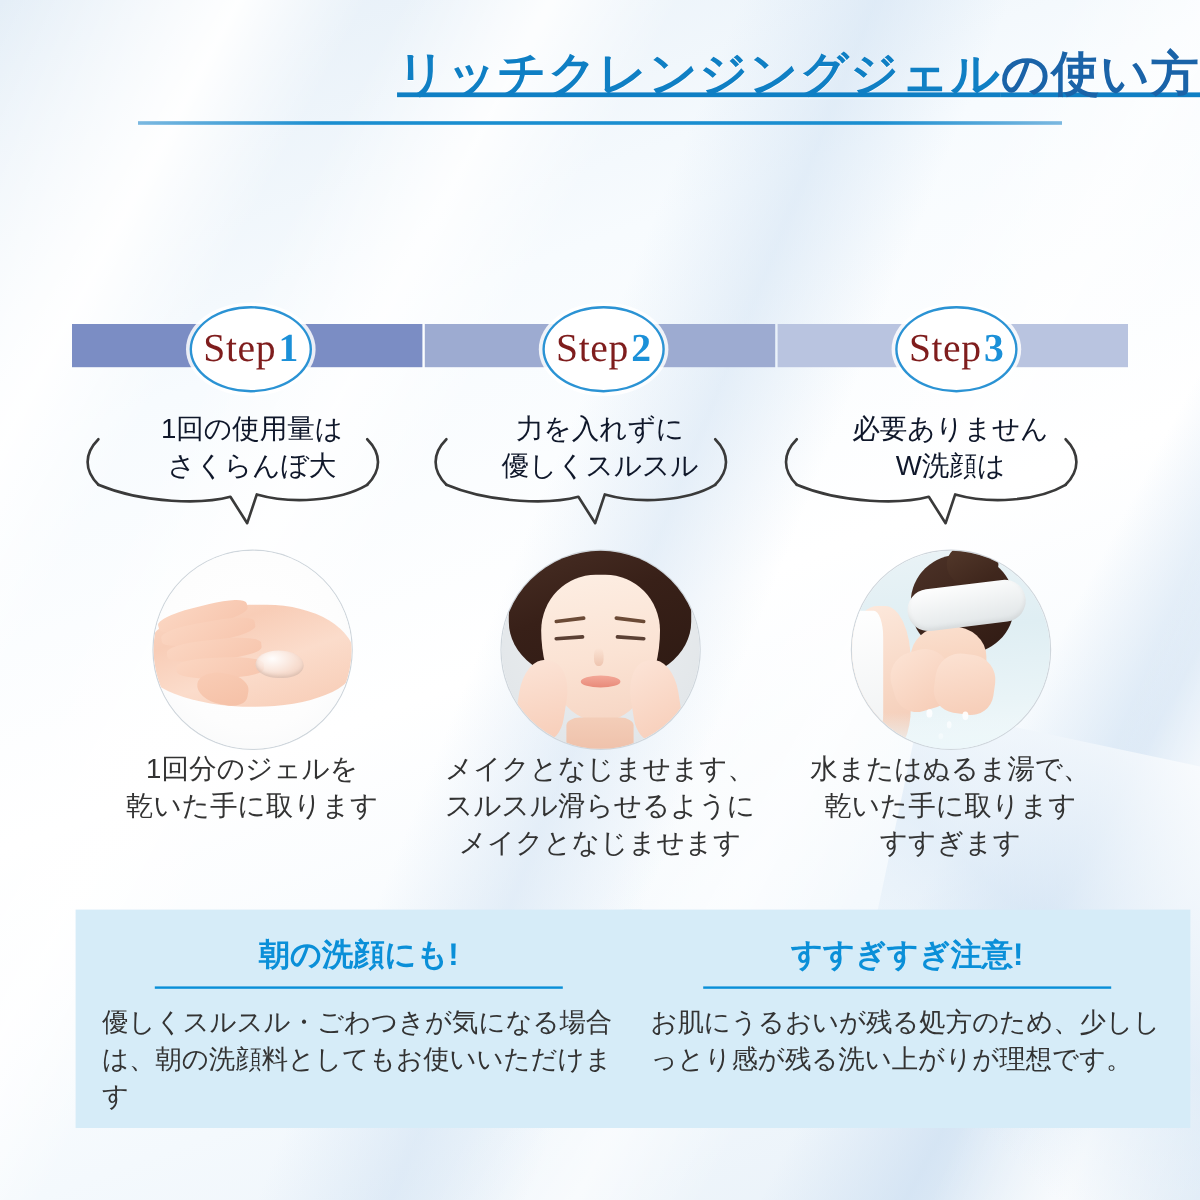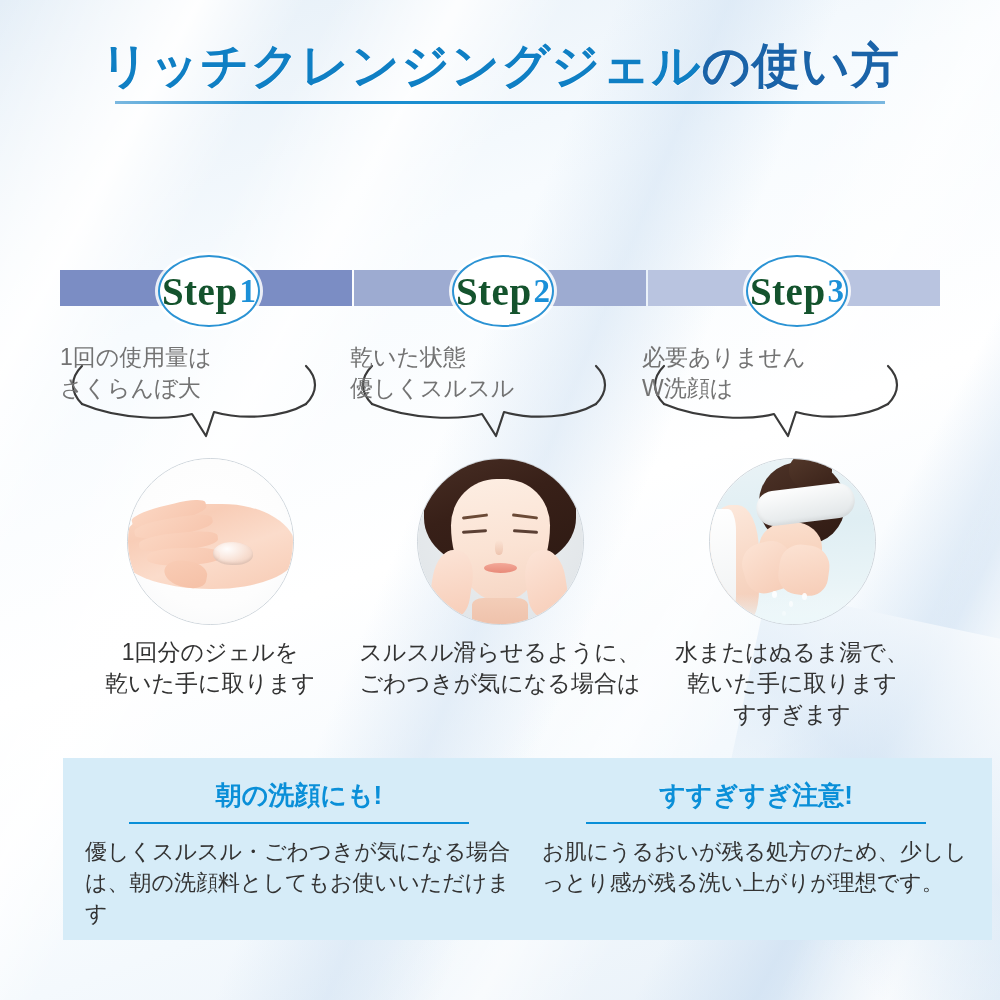--- a/index.html
+++ b/index.html
@@ -25,25 +25,26 @@
       linear-gradient(292deg, rgba(190,212,234,0) 40%, rgba(200,220,240,.45) 48%, rgba(190,212,234,0) 56%);
   }
   .bg-corner{position:absolute;right:-60px;bottom:-40px;width:340px;height:420px;
     background:linear-gradient(210deg, rgba(255,255,255,.9) 0%, rgba(214,230,245,.55) 45%, rgba(255,255,255,0) 75%);
     transform:rotate(12deg);}
 
   .content{position:absolute;inset:0;}
 
   
   .title{
-    position:absolute;left:0;right:0;top:34px;text-align:center;
+    position:absolute;left:0;right:0;top:34px;text-align:right;
     font-family:"Liberation Serif","DejaVu Serif",serif;
-    font-size:48px;font-weight:700;color:#0f7fc4;letter-spacing:1px;
+    font-size:40px;font-weight:700;color:#0f7fc4;letter-spacing:1px;
     white-space:nowrap;
     text-shadow:0 1px 0 rgba(255,255,255,.9);
+    text-decoration:underline;
   }
   .title .tail{color:#1a63a8;}
   .title-rule{position:absolute;left:115px;top:101px;width:770px;height:3px;
     background:linear-gradient(90deg,#7bb8e0,#1a8ed0 20%,#1a8ed0 80%,#7bb8e0);}
 
   
   .lead{position:absolute;left:0;right:0;top:118px;text-align:center;
     font-size:25px;line-height:41px;color:#2d2d2d;font-weight:500;}
   .lead .hi{color:#e6161c;font-weight:700;}
 
@@ -51,35 +52,35 @@
   .stepbar{position:absolute;left:60px;top:270px;width:880px;height:36px;display:flex;}
   .seg{height:36px;flex:1;margin-right:2px;}
   .seg:last-child{margin-right:0;}
   .stepcircle{
     position:absolute;top:255px;width:98px;height:68px;border-radius:50%;
     background:#ffffff;border:2px solid #2b93d4;
     display:flex;align-items:center;justify-content:center;
     font-family:"Liberation Serif","DejaVu Serif",serif;
     box-shadow:0 0 0 3px rgba(255,255,255,.85);
   }
-  .stepcircle .w{font-size:39px;color:#14532d;letter-spacing:.5px;font-weight:bold;}
+  .stepcircle .w{font-size:33px;color:#7f1d1d;letter-spacing:.5px;}
   .stepcircle .n{font-size:33px;color:#1b90d8;font-weight:700;margin-left:2px;}
   #sc1{left:158px;} #sc2{left:452px;} #sc3{left:746px;}
 
   
   .cols{position:absolute;left:0;top:336px;width:1000px;}
   .col{position:absolute;width:320px;text-align:center;}
   #col1{left:50px;} #col2{left:340px;} #col3{left:632px;}
 
   
   .bubble{position:relative;width:300px;height:108px;margin:0 auto;}
   .bubble svg{position:absolute;left:0;top:0;}
   .bubble .btxt{
-    position:absolute;left:0;top:6px;width:300px;text-align:left;
-    font-size:23px;line-height:31px;color:#737373;font-weight:500;
+    position:absolute;left:0;top:6px;width:300px;text-align:center;
+    font-size:23px;line-height:31px;color:#0f172a;font-weight:500;
   }
 
   
   .photo{position:relative;width:165px;height:165px;border-radius:50%;margin:14px auto 0;
     overflow:hidden;border:1px solid #cfd6dc;}
   .photo .inner{position:absolute;inset:0;}
 
   
   .p1{background:radial-gradient(circle at 50% 45%,#ffffff 0%,#fdfdfd 60%,#f6f7f8 100%);}
   .p1 .palm{position:absolute;left:-6%;top:27%;width:108%;height:52%;
@@ -142,21 +143,21 @@
   .p3 .hand.a{left:20%;top:50%;transform:rotate(-16deg);}
   .p3 .hand.b{left:42%;top:52%;transform:rotate(8deg);}
   .p3 .drop{position:absolute;background:rgba(255,255,255,.9);border-radius:50%;}
   .p3 .d1{left:38%;top:80%;width:5px;height:7px;}
   .p3 .d2{left:48%;top:86%;width:4px;height:6px;}
   .p3 .d3{left:56%;top:81%;width:5px;height:7px;}
   .p3 .d4{left:44%;top:92%;width:4px;height:5px;}
   .p3 .water{position:absolute;left:0;bottom:0;width:100%;height:18%;
     background:linear-gradient(180deg,rgba(255,255,255,0),rgba(236,247,250,.9));}
 
-  .cap{margin-top:12px;font-size:23px;line-height:31px;color:#333;font-weight:500;}
+  .cap{font-size:23px;line-height:31px;color:#333;font-weight:500;}
 
   
   .infobox{position:absolute;top:758px;width:472px;height:182px;
     background:#d6ecf8;}
   #box1{left:63px;} #box2{left:520px;}
   .ib-head{margin-top:20px;text-align:center;font-size:26px;font-weight:700;color:#0a8fd8;}
   .ib-rule{margin:9px auto 0;width:340px;height:2px;background:#0a8fd8;}
   .ib-body{margin:12px 22px 0;font-size:22px;line-height:31px;color:#333;font-weight:500;}
 </style>
 </head>
@@ -226,42 +227,43 @@
       </div>
 
       <div class="col" id="col2">
         <div class="bubble">
           <svg width="300" height="108" viewBox="0 0 300 108">
             <path d="M22 30 C10 42, 10 56, 22 68" fill="none" stroke="#3a3a3a" stroke-width="2.2" stroke-linecap="round"></path>
             <path d="M246 30 C258 42, 258 56, 246 68" fill="none" stroke="#3a3a3a" stroke-width="2.2" stroke-linecap="round"></path>
             <path d="M22 68 C60 84, 110 84, 132 78 L146 100 L154 76 C182 84, 222 82, 246 68" fill="none" stroke="#3a3a3a" stroke-width="2.2" stroke-linejoin="round" stroke-linecap="round"></path>
           </svg>
           <div class="btxt">
-            <div>乾いた状態</div>
+            <div>力を入れずに</div>
             <div>優しくスルスル</div>
           </div>
         </div>
         <div class="photo">
           <div class="inner p2">
             <div class="hair"></div>
             <div class="face"></div>
             <div class="brow l"></div>
               <div class="brow r"></div>
             <div class="eye l"></div>
               <div class="eye r"></div>
             <div class="nose"></div>
               <div class="lip"></div>
             <div class="neck"></div>
             <div class="hand l"></div>
               <div class="hand r"></div>
           </div>
         </div>
         <div class="cap">
-          <div>スルスル滑らせるように、</div>
-          <div>ごわつきが気になる場合は</div>
+          <div>メイクとなじませます、</div>
+          <div>スルスル滑らせるように</div>
+          <div>メイクとなじませます</div>
         </div>
       </div>
 
       <div class="col" id="col3">
         <div class="bubble">
           <svg width="300" height="108" viewBox="0 0 300 108">
             <path d="M22 30 C10 42, 10 56, 22 68" fill="none" stroke="#3a3a3a" stroke-width="2.2" stroke-linecap="round"></path>
             <path d="M246 30 C258 42, 258 56, 246 68" fill="none" stroke="#3a3a3a" stroke-width="2.2" stroke-linecap="round"></path>
             <path d="M22 68 C60 84, 110 84, 132 78 L146 100 L154 76 C182 84, 222 82, 246 68" fill="none" stroke="#3a3a3a" stroke-width="2.2" stroke-linejoin="round" stroke-linecap="round"></path>
           </svg>

